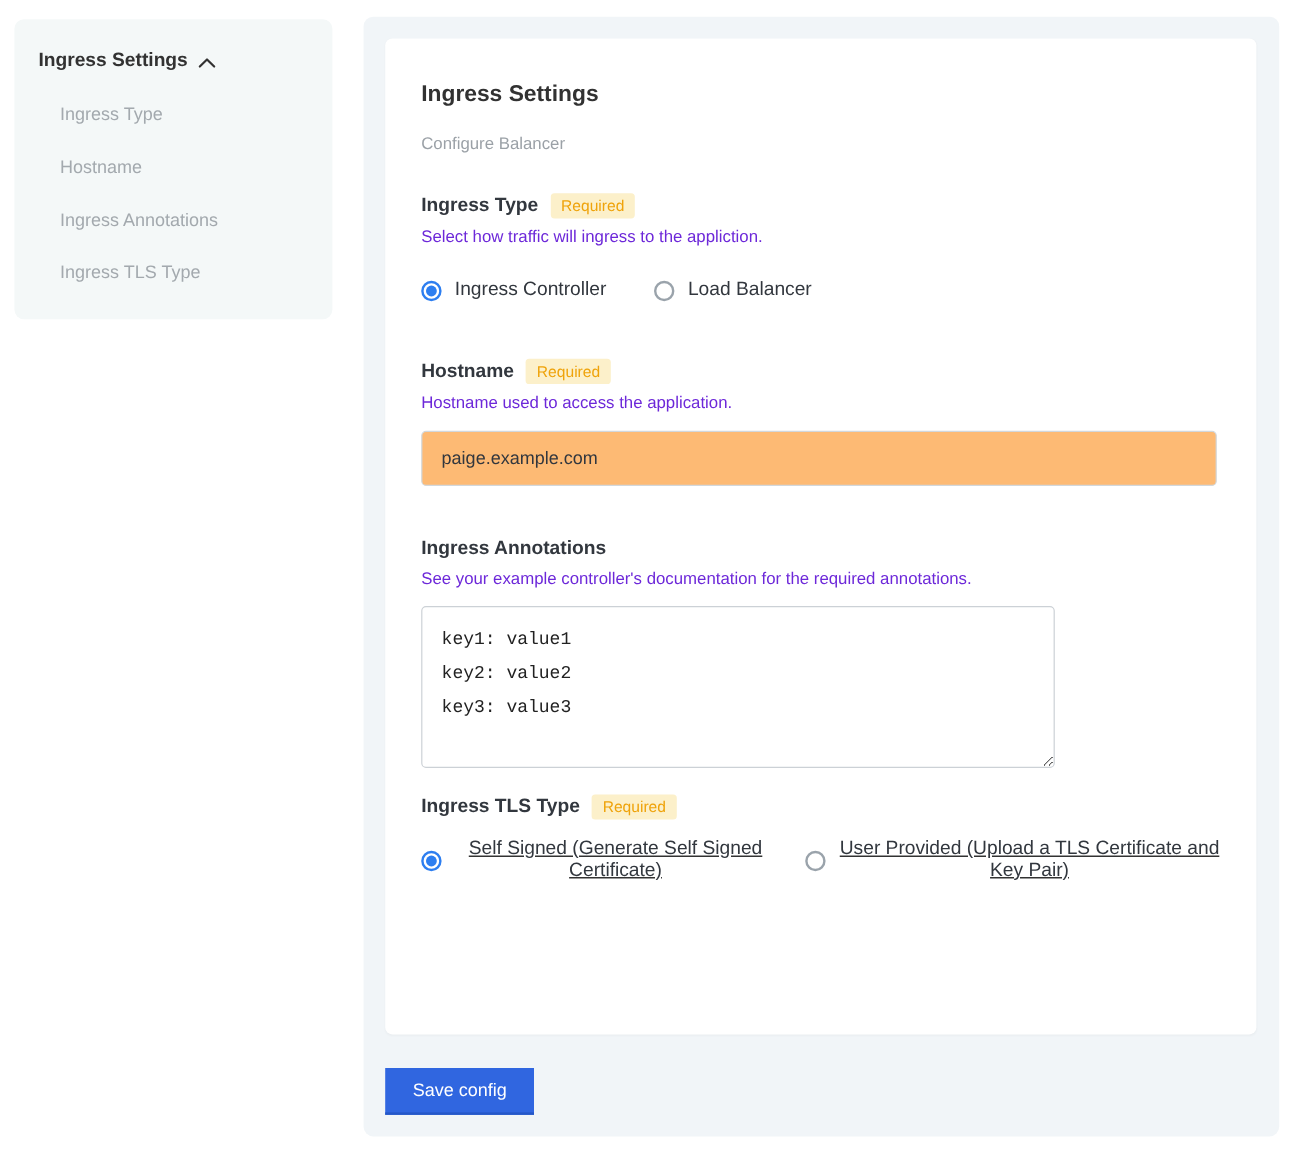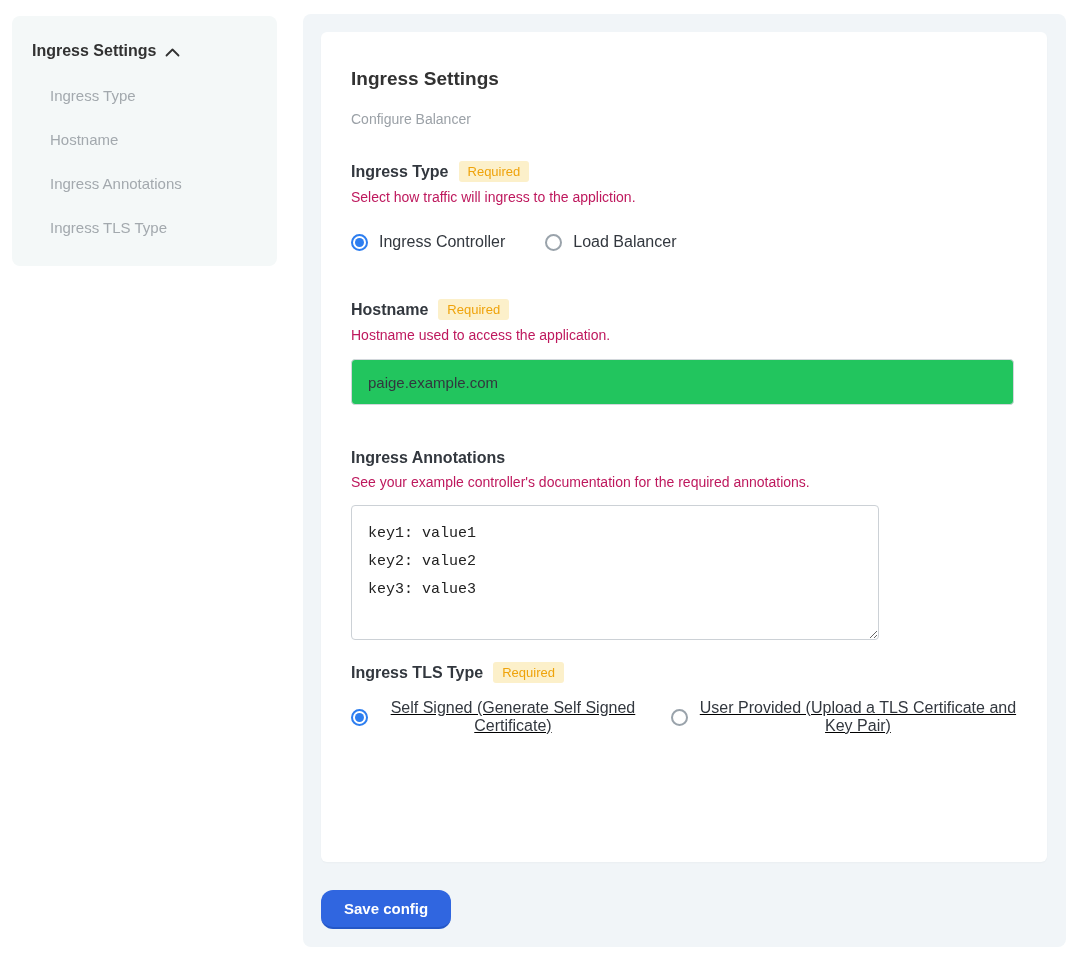--- a/index.html
+++ b/index.html
@@ -29,46 +29,46 @@
   section { display:block; }
   .sec-ingress-type { margin-top:34px; }
   .sec-hostname { margin-top:48px; }
   .sec-annotations { margin-top:44px; }
   .sec-tls { margin-top:22px; }
 
   .sec-head { display:flex; align-items:center; gap:10px; }
   .sec-label { font-size:16px; font-weight:bold; color:#32373e; }
   .badge { font-size:13px; color:#efa30b; background:#fcf0ca; padding:4px 9px;
     border-radius:3px; line-height:1; }
-  .help { margin-top:7px; font-size:14px; color:#be185d; }
+  .help { margin-top:7px; font-size:14px; color:#6d28d9; }
 
   .radio-row { margin-top:28px; display:flex; gap:40px; }
   .radio-col { display:flex; flex-direction:row; gap:24px; margin-top:16px;text-decoration:underline; }
   .radio-item { display:flex; align-items:center; gap:11px; cursor:pointer; }
   .radio { width:17px; height:17px; min-width:17px; border:2px solid #9aa3ab;
     border-radius:50%; background:#fff; position:relative; display:inline-block; }
   .radio.checked { border-color:#2d7ef0; }
   .radio.checked::after { content:""; position:absolute; inset:2px;
     border-radius:50%; background:#2d7ef0; }
   .radio-label { font-size:16px; color:#32373e;text-align:center; }
 
   .text-input { margin-top:16px; width:663px; height:46px; border:1px solid #d2d7db;
     border-radius:4px; padding:0 16px; font-size:15px; color:#32373e;
-    font-family:"Liberation Sans", sans-serif; background:#22c55e; }
+    font-family:"Liberation Sans", sans-serif; background:#fdba74; }
   .default-line { margin-top:17px; font-size:14px; color:#a2a8ae; }
   .default-line b { color:#2a3f63; font-weight:bold; margin-left:4px; }
 
   .annotations-textarea { margin-top:15px; width:528px; height:135px;
     border:1px solid #ccd1d6; border-radius:4px; padding:14px 16px;
     font-family:"Liberation Mono", monospace; font-size:15px; line-height:28px;
     color:#222; resize:both; display:block; }
 
   .save-btn { position:absolute; left:18px; top:876px; height:39px; padding:0 23px;
     background:#3066e0; border:none; border-bottom:2px solid #2557c7;
-    border-radius:12px; color:#ffffff; font-size:15px; font-weight:bold;
+    border-radius:0; color:#ffffff; font-size:15px; font-weight:normal;
     font-family:"Liberation Sans", sans-serif; cursor:pointer; }
 </style>
 </head>
 <body>
 
 <div class="sidebar">
   <div class="sidebar-group-header">
     <span class="sidebar-group-label">Ingress Settings</span>
     <span class="chevron">
       <svg width="15" height="9" viewBox="0 0 15 9">

